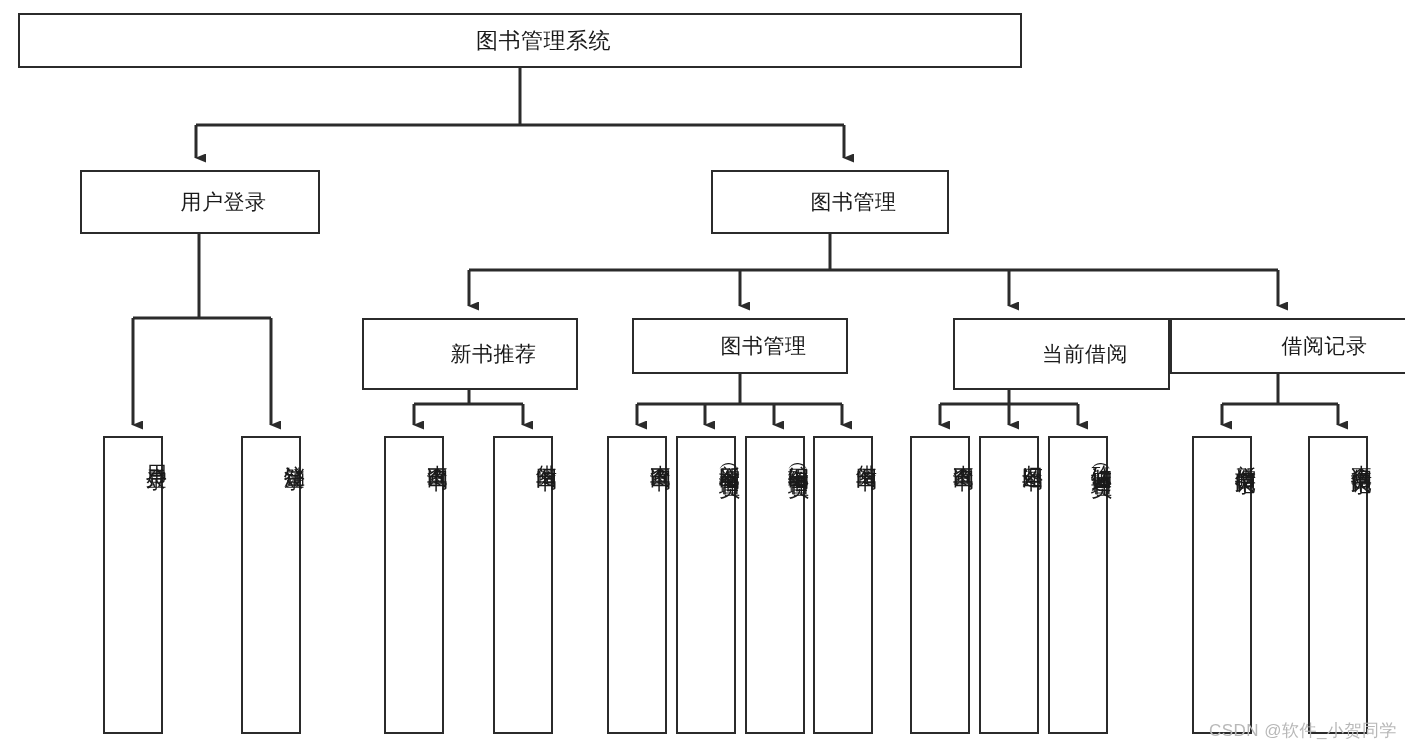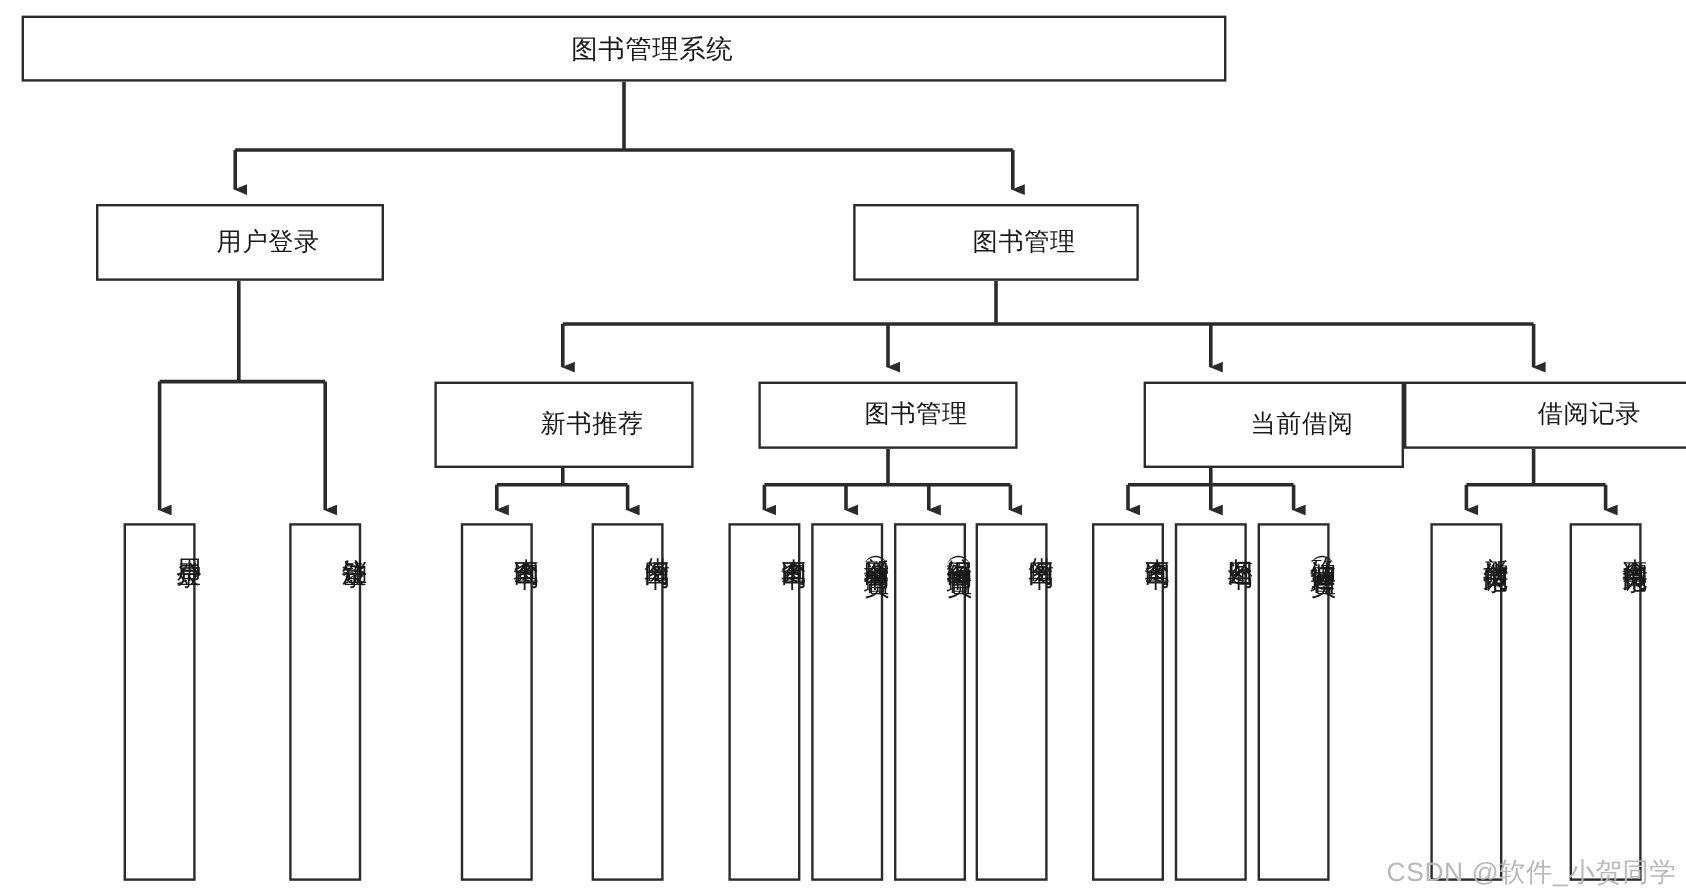--- a/index.html
+++ b/index.html
@@ -58,21 +58,21 @@
     font-size: 21px;
     line-height: 1.05;
     letter-spacing: 2px;
     white-space: nowrap;
   }
   #root-node .label { font-size: 22px; }
   #watermark {
     position: absolute;
     right: 8px;
     bottom: 5px;
-    font-size: 22px;
+    font-size: 17px;
     color: #b8b8b8;
     white-space: nowrap;
     letter-spacing: 0.5px;
   }
 </style>
 </head>
 <body>
 
 <div id="diagram-root">
 

